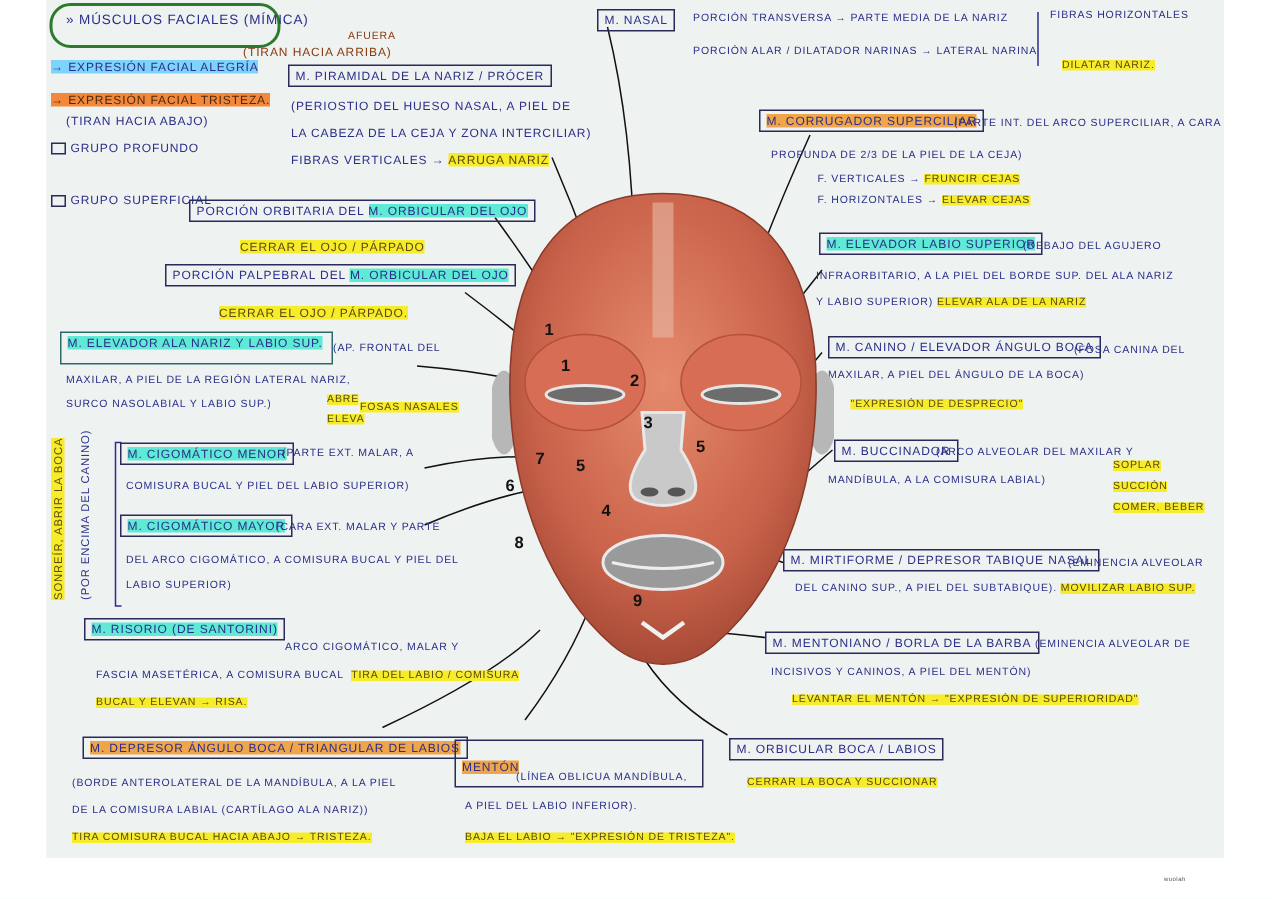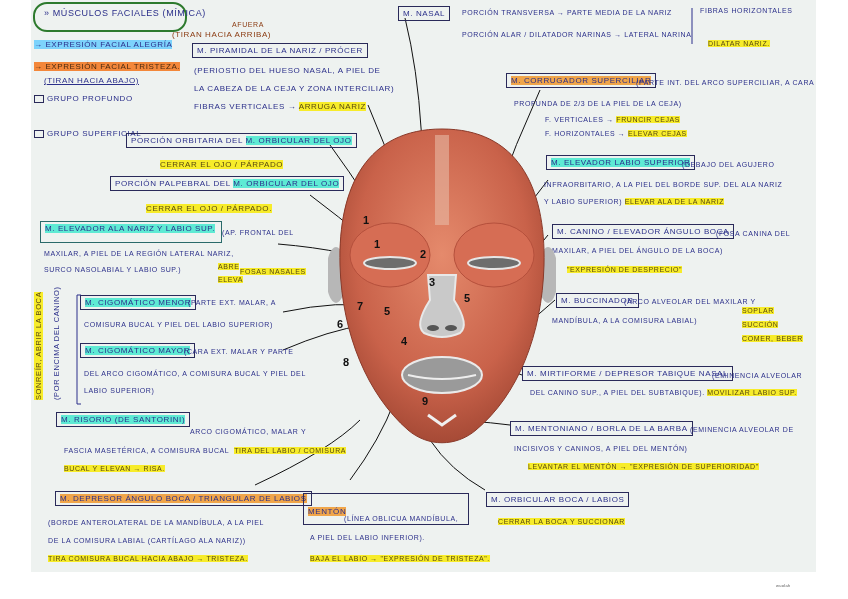--- a/index.html
+++ b/index.html
@@ -45,24 +45,24 @@
     <path d="M255 485 Q330 450 360 420"></path>
     <path d="M350 480 Q380 440 395 400"></path>
     <path d="M485 490 Q450 470 430 440"></path>
   </g>
 </svg>
 
 <div class="cloud"></div>
 <div class="title">» <span>Músculos faciales (mímica)</span></div>
 
 <div class="t" style="left:34px;top:40px;"><span class="hl-pu">→ Expresión facial alegría</span></div>
-<div class="t" style="left:172px;top:30px;color:#8a3a10;">(Tiran hacia arriba)</div>
+<div class="t" style="left:162px;top:30px;color:#8a3a10;">(Tiran hacia arriba)</div>
 <div class="t" style="left:232px;top:20px;color:#8a3a10;font-size:7px;">Afuera</div>
 <div class="t" style="left:34px;top:62px;"><span class="hl-or">→ Expresión facial tristeza.</span></div>
-<div class="t" style="left:44px;top:76px;text-decoration:underline;">(Tiran hacia abajo)</div>
+<div class="t" style="left:44px;top:76px;">(Tiran hacia abajo)</div>
 <div class="t" style="left:34px;top:94px;"><span class="sq"></span><span>Grupo profundo</span></div>
 <div class="t" style="left:34px;top:109px;margin-top:20px;"><span class="sq"></span><span>Grupo superficial</span></div>
 
 <div class="box" style="left:192px;top:43px;">M. Piramidal de la nariz / Prócer</div>
 <div class="t" style="left:194px;top:66px;">(Periostio del hueso nasal, a piel de</div>
 <div class="t" style="left:194px;top:84px;">la cabeza de la ceja y zona interciliar)</div>
 <div class="t" style="left:194px;top:102px;"><span>Fibras verticales →</span> <span class="hl-y">Arruga nariz</span></div>
 
 <div class="box" style="left:398px;top:6px;">M. Nasal</div>
 <div class="t" style="left:462px;top:8px;font-size:7px;">Porción transversa → parte media de la nariz</div>

